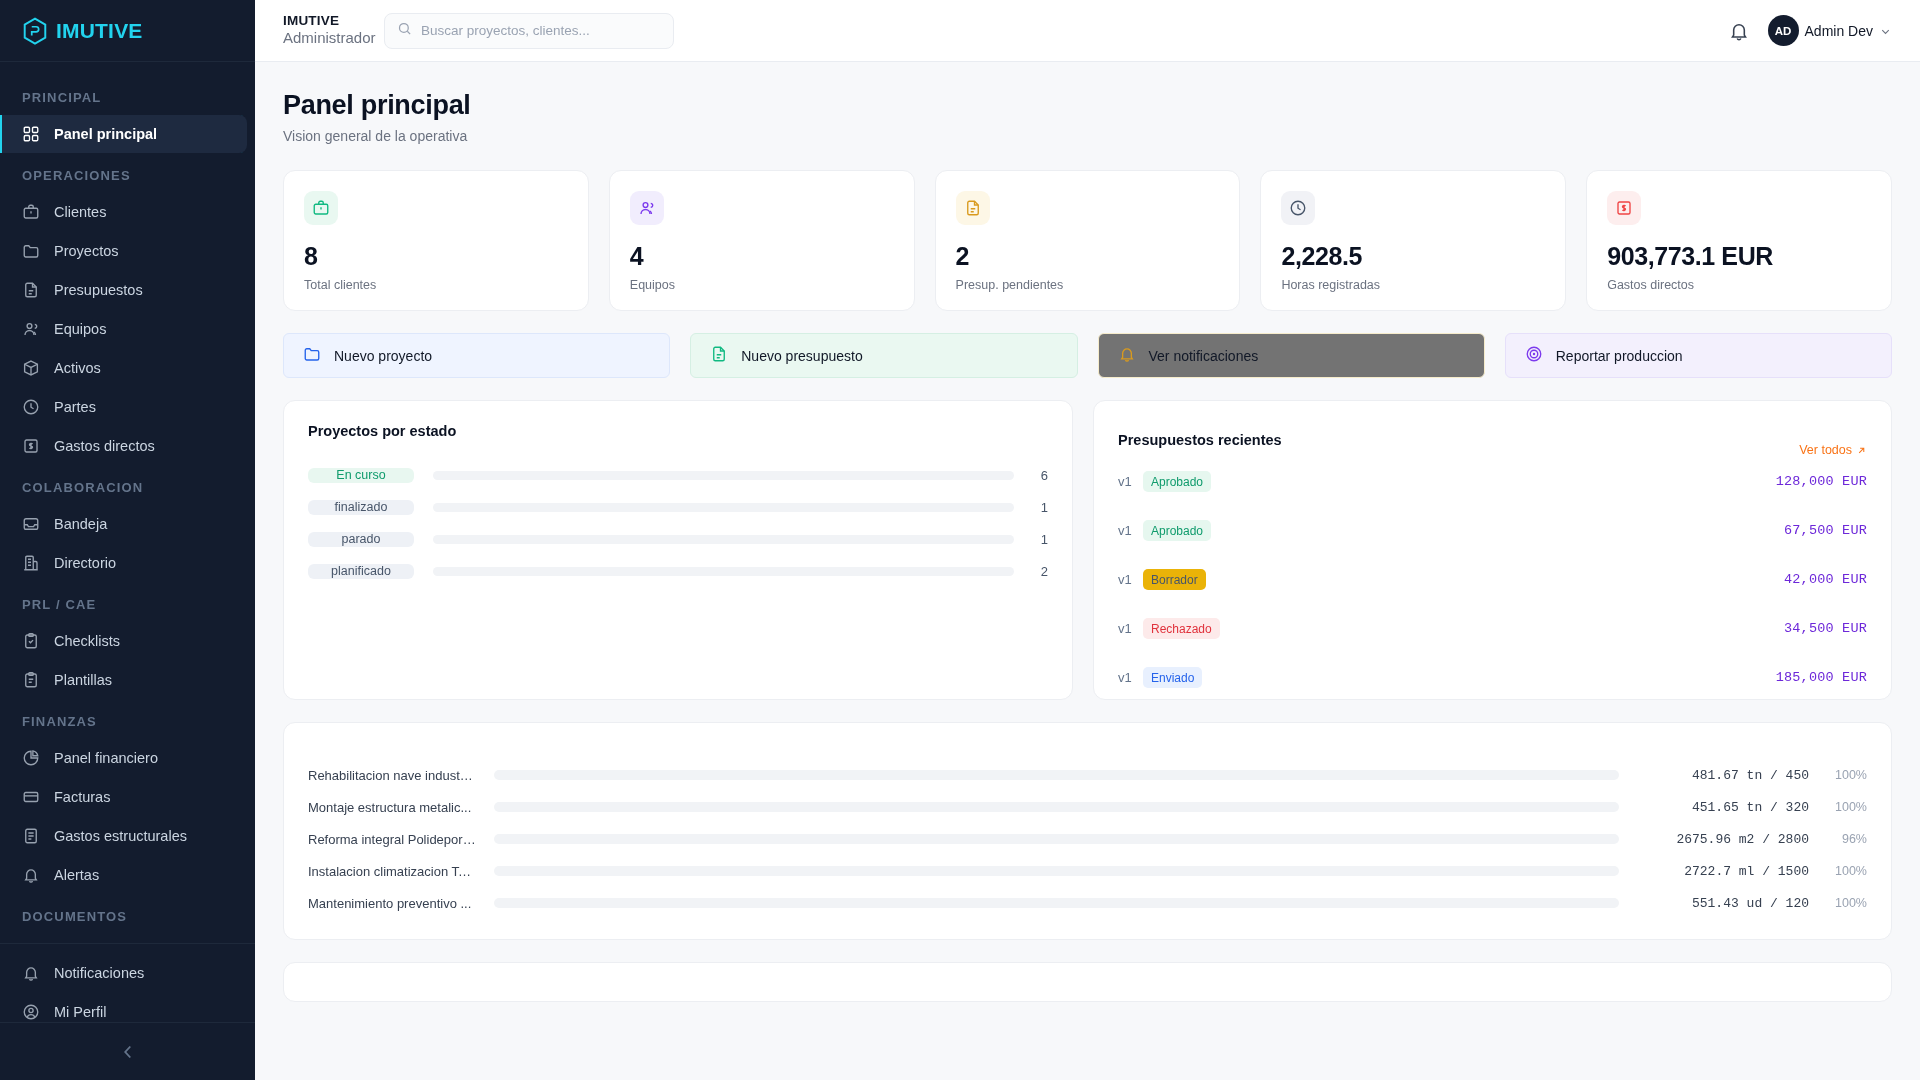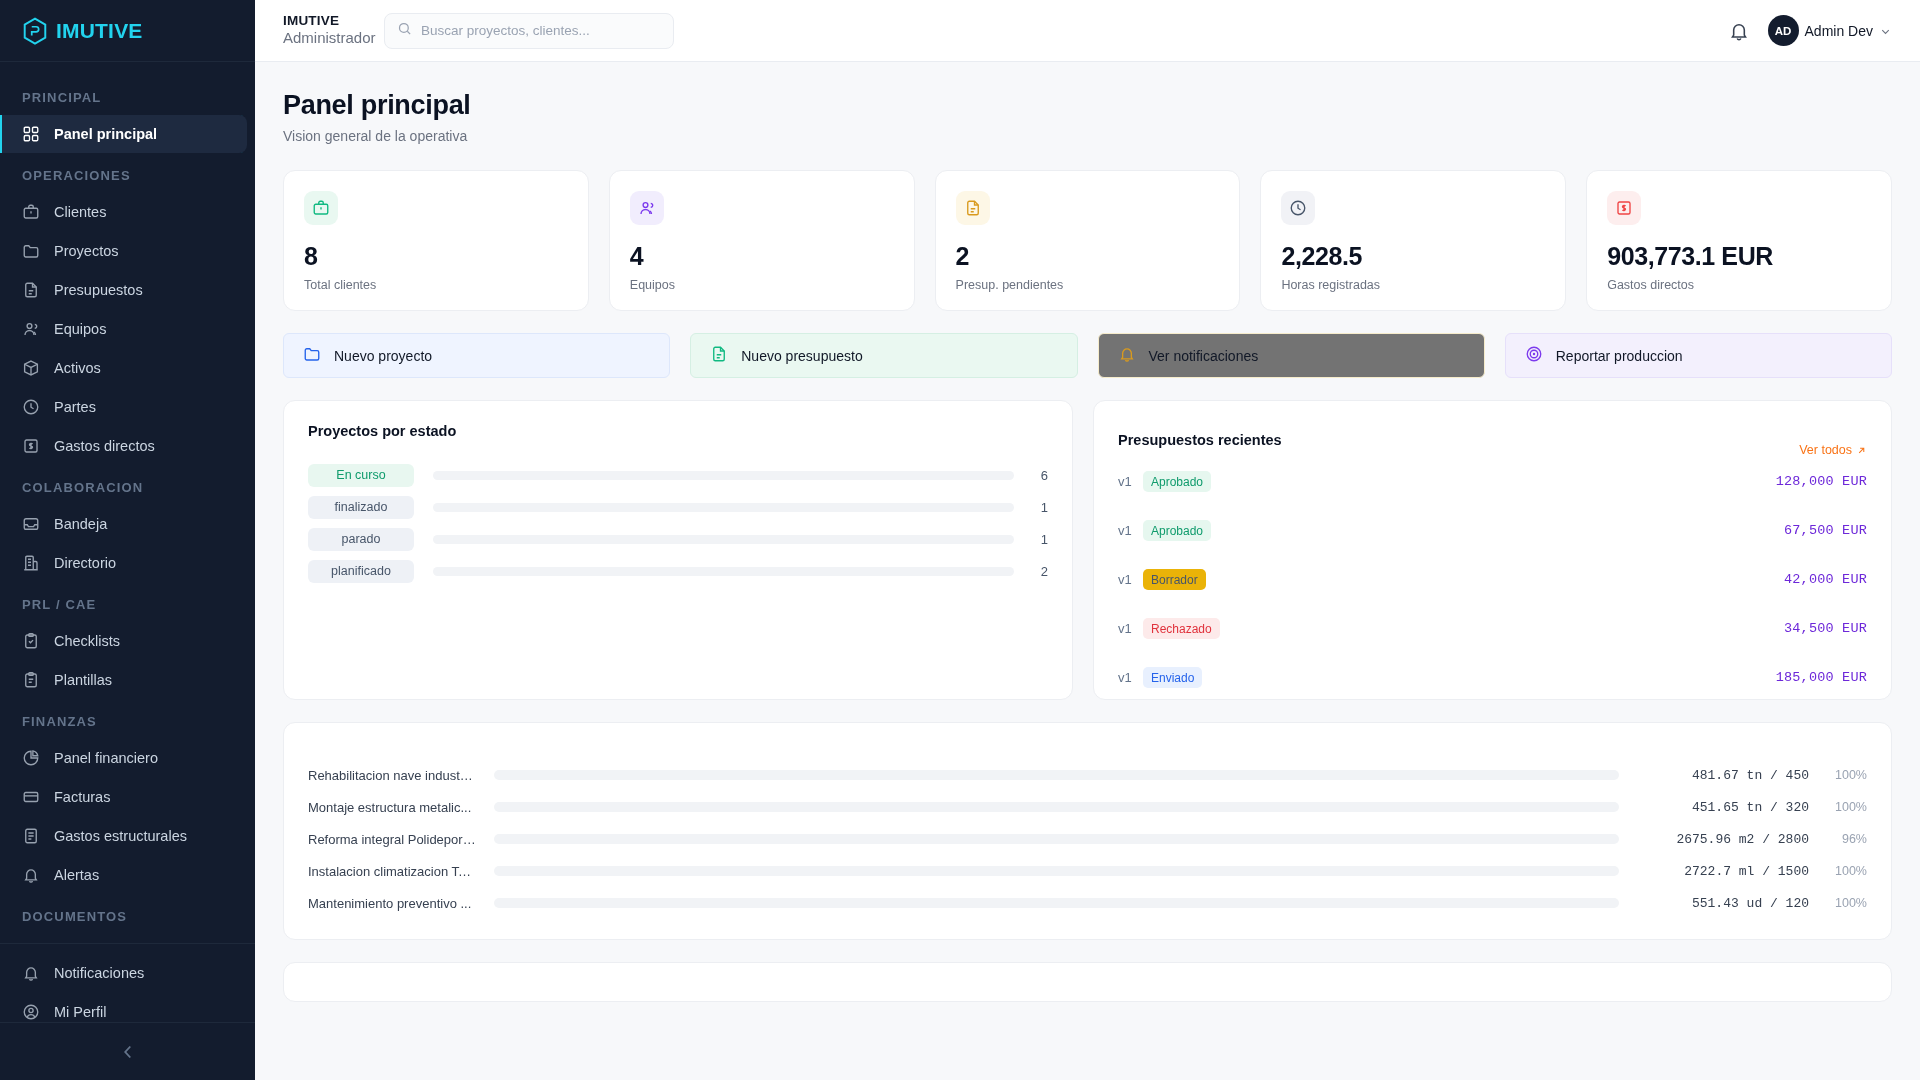--- a/index.html
+++ b/index.html
@@ -130,21 +130,21 @@
   }
   .panel-left { flex: 0 0 790px; height: 300px; padding: 22px 24px; }
   .panel-right { flex: 1 1 auto; height: 300px; padding: 22px 24px; }
   .card-head { display: flex; align-items: center; justify-content: space-between; }
   .card-title { font-size: 14.5px; font-weight: 700; color: #0b1222; }
   .link-all { font-size: 12.5px; color: #f97316; cursor: pointer; display: flex; align-items: center; gap: 4px; margin-top: 20px; }
 
   .status-rows { margin-top: 20px; }
   .st-row { display: flex; align-items: center; height: 32px; }
   .st-pill {
-    width: 106px; flex: 0 0 106px; height: 23px; border-radius: 6px;
+    width: 106px; flex: 0 0 106px; height: 15px; border-radius: 6px;
     font-size: 12.5px; display: flex; align-items: center; justify-content: center;
   }
   .st-track {
     flex: 1 1 auto; height: 9px; background: #f1f3f6; border-radius: 99px;
     margin: 0 18px 0 19px; position: relative;
   }
   .st-fill { height: 9px; background: #111827; border-radius: 99px; }
   .st-count { width: 16px; flex: 0 0 16px; text-align: right; font-size: 13px; color: #475569; }
 
   .bud-row {

